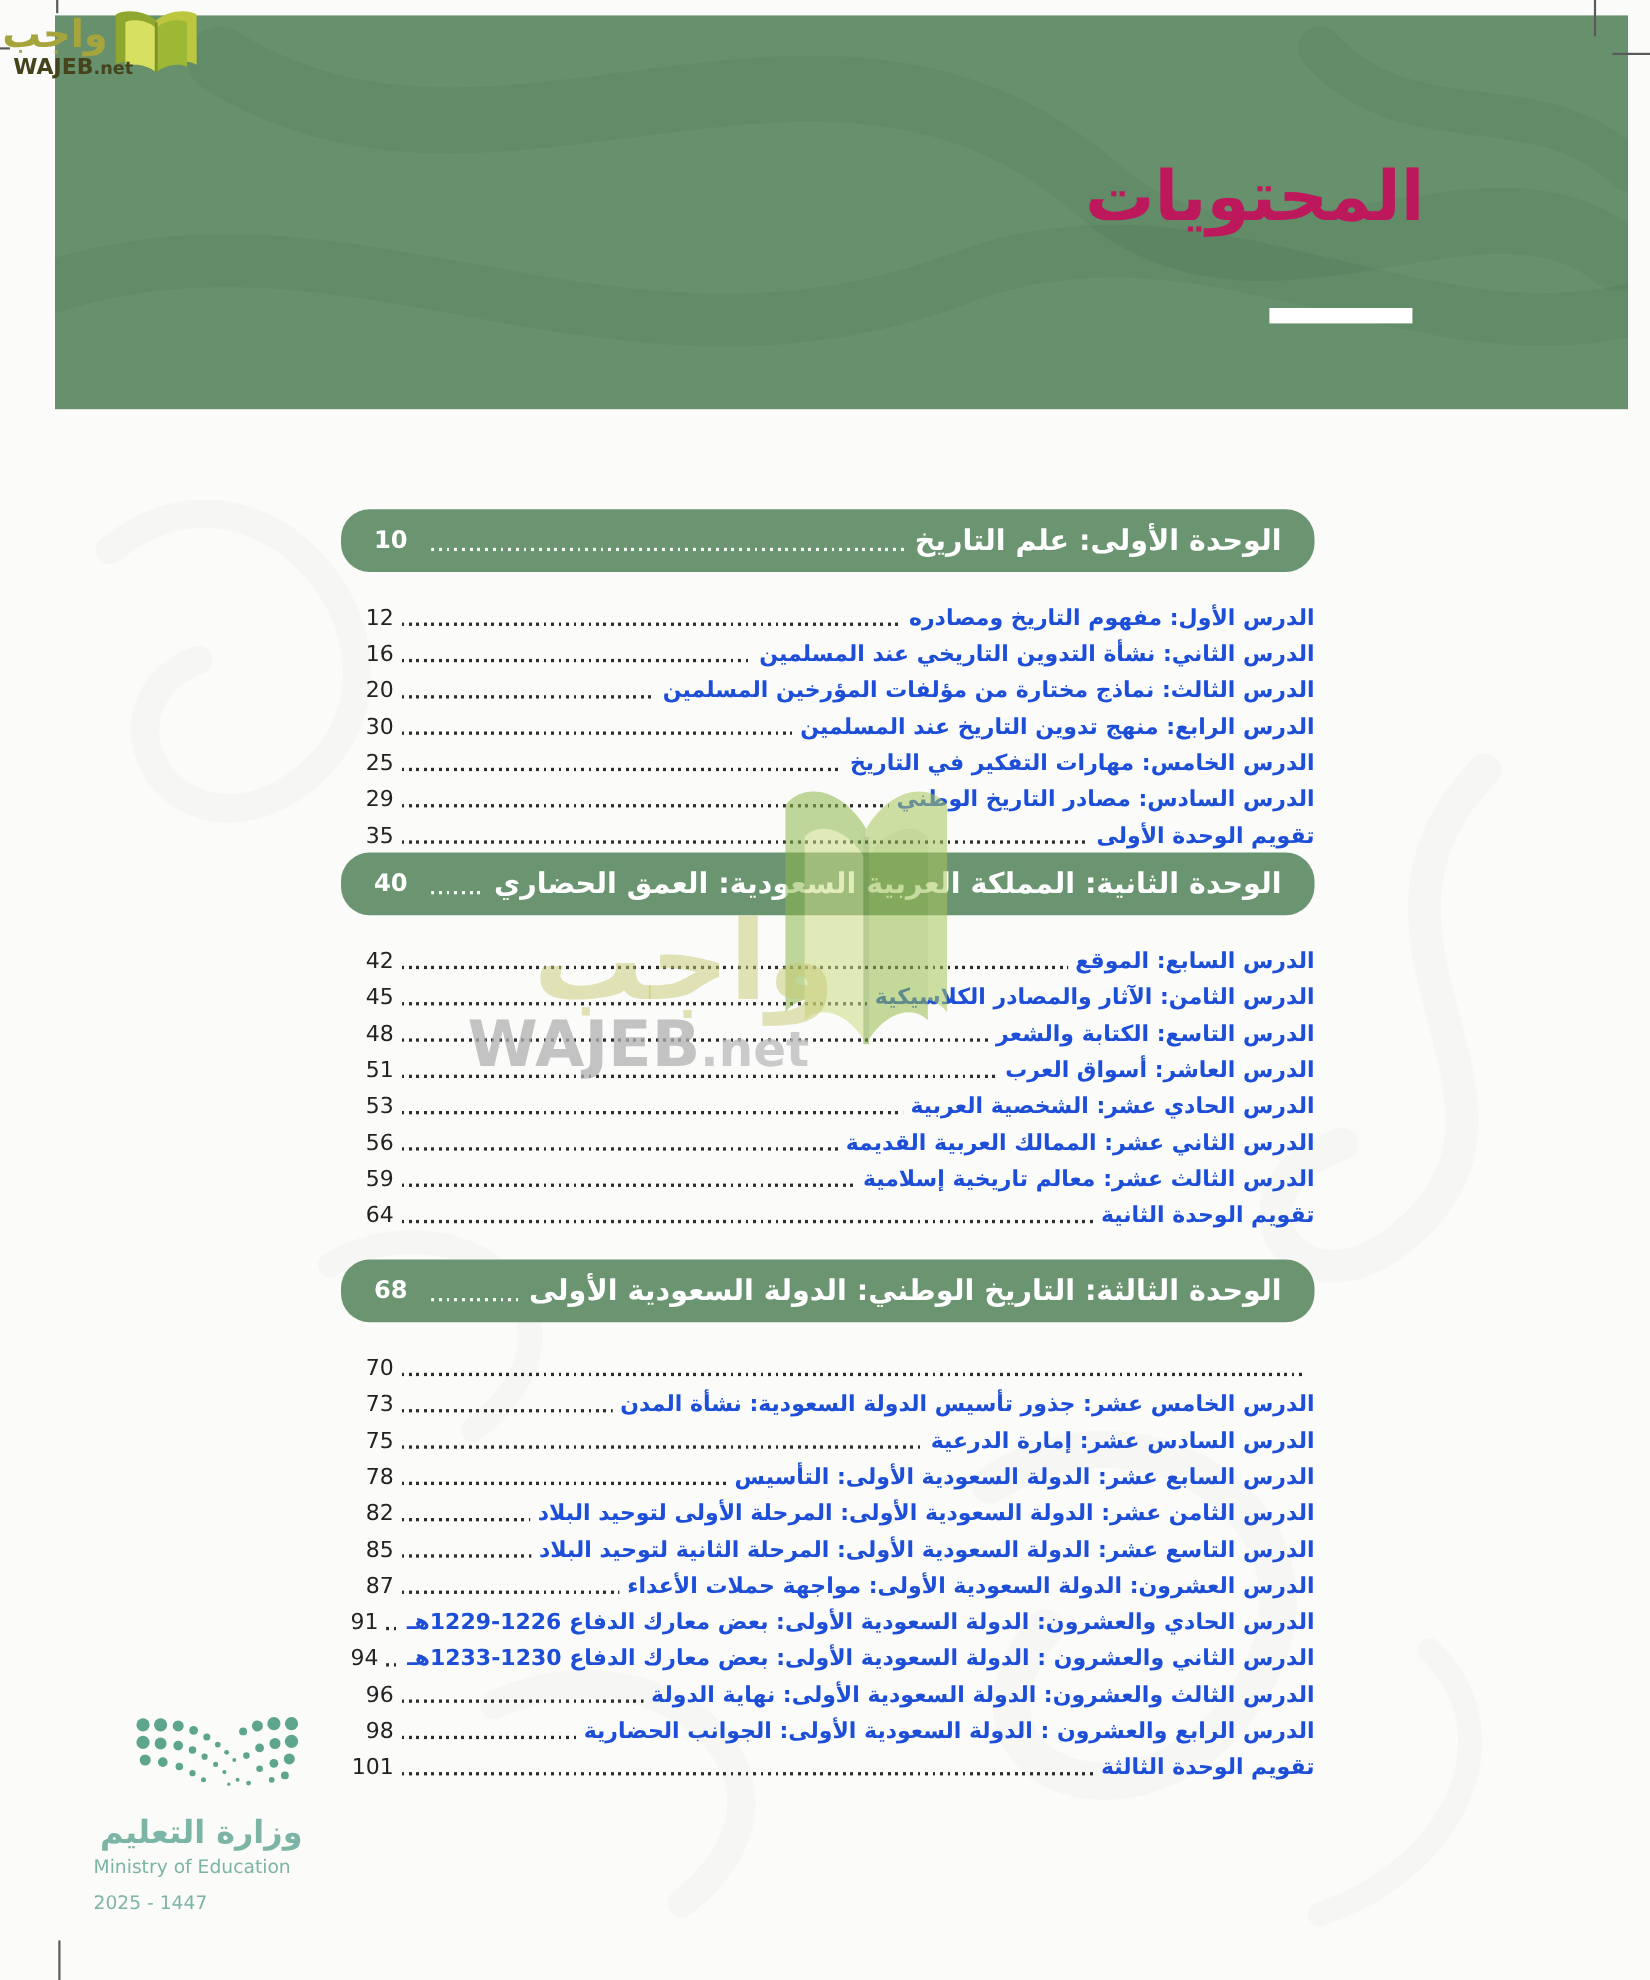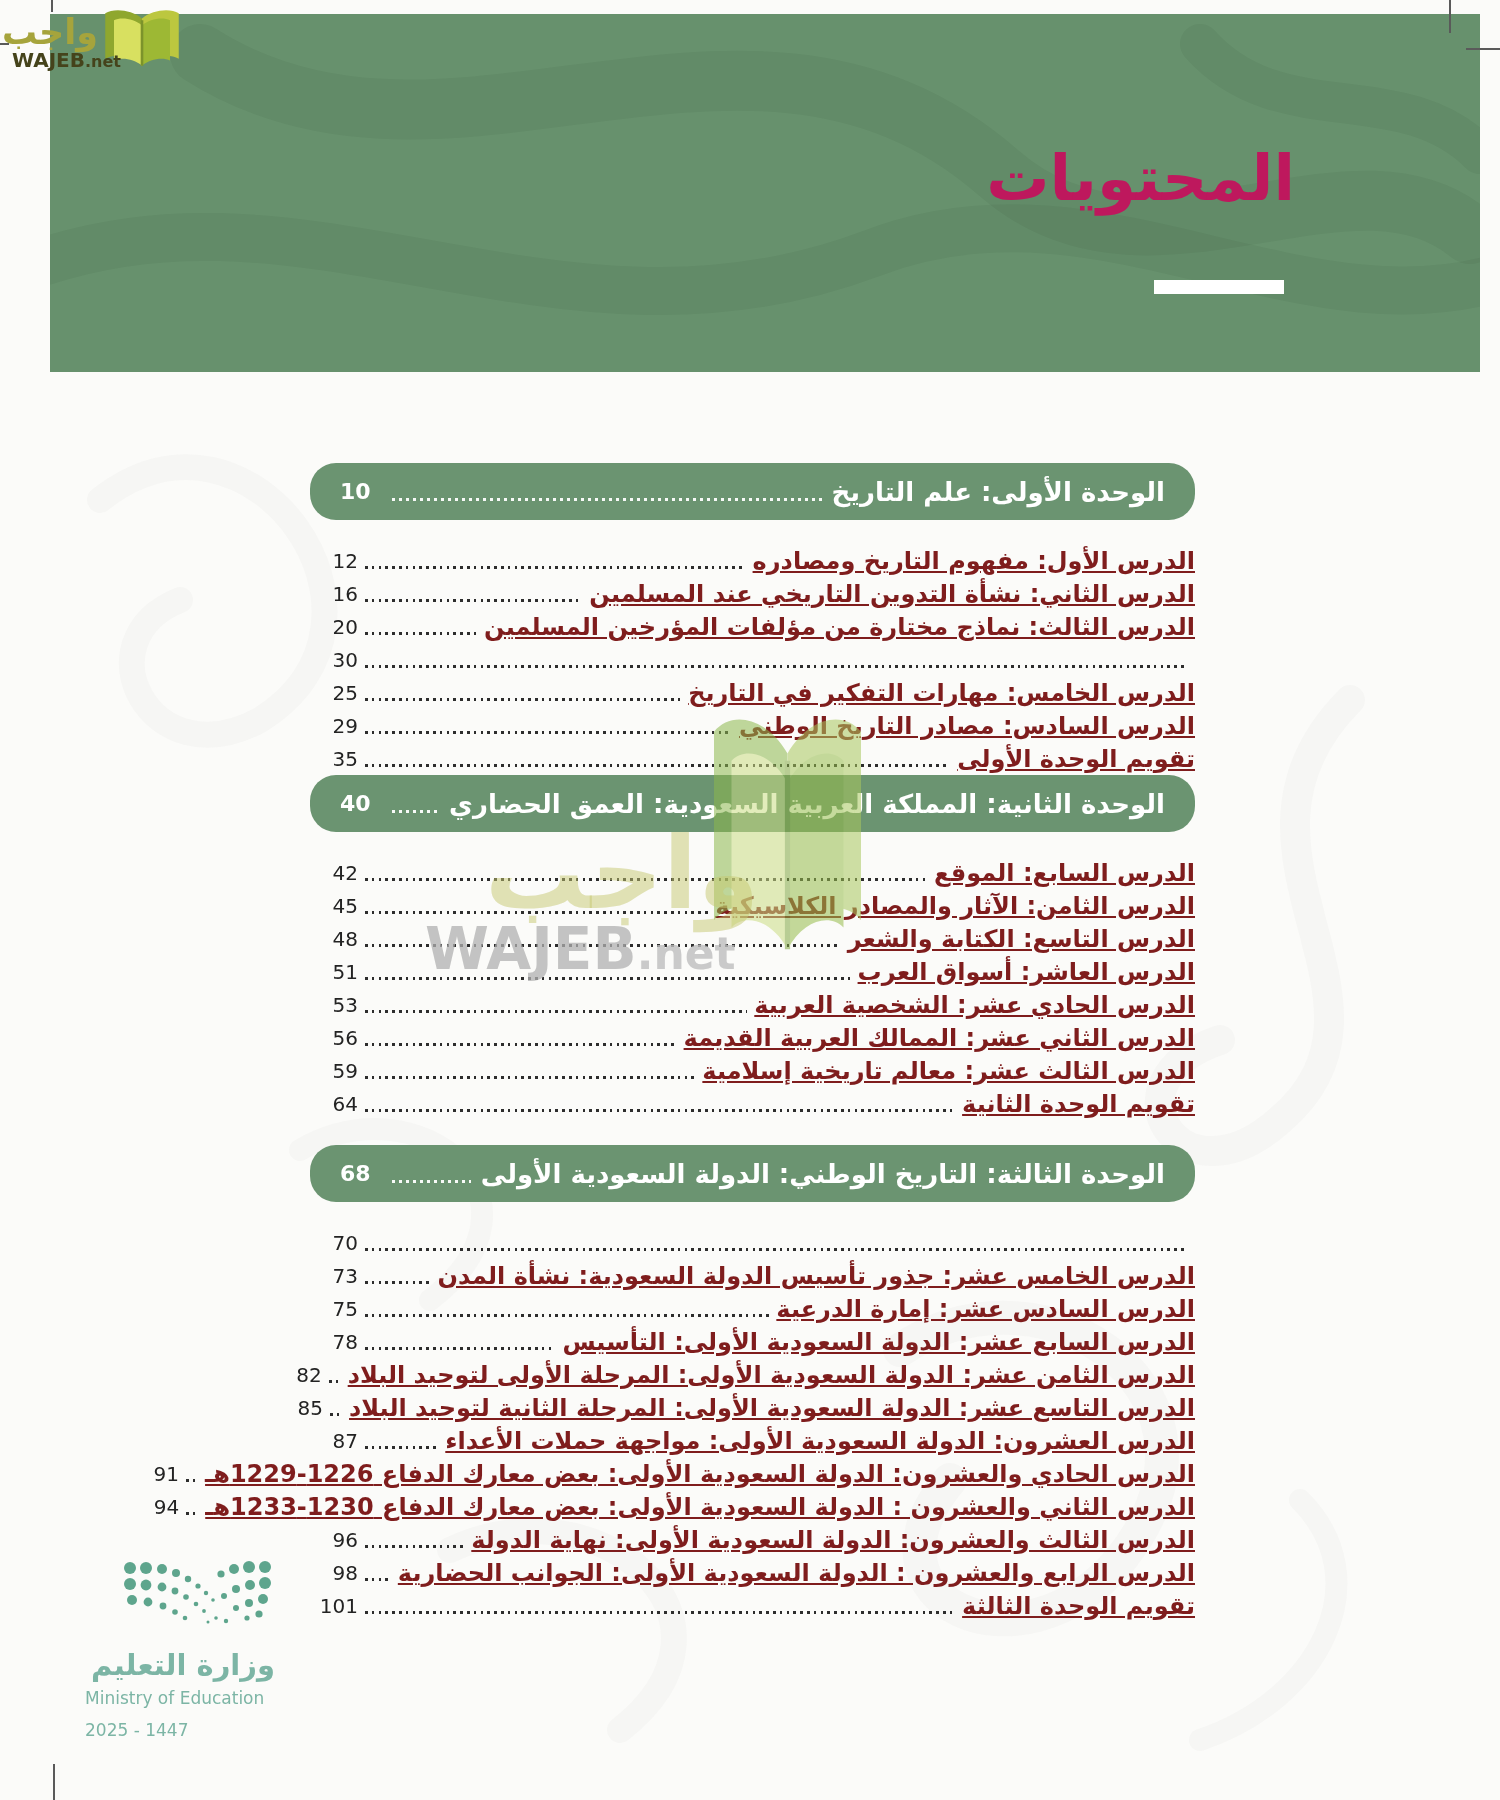--- a/index.html
+++ b/index.html
@@ -47,21 +47,21 @@
     height:57px; background:#6b9471; border-radius:26px;
     padding:0 30px; margin-bottom:24px; color:#ffffff;
   }
   .unit-title{ font-weight:700; font-size:26px; white-space:nowrap; flex-shrink:0;text-align:right; }
   .unit-leader{
     flex:1; min-width:14px; height:3px; margin:0 10px; position:relative; top:8px;
     background-image:repeating-linear-gradient(90deg, rgba(255,255,255,.95) 0 2.6px, transparent 2.6px 7px);
   }
   .unit-page{ width:42px; direction:ltr; text-align:left; font-size:22px; font-weight:700; flex-shrink:0; }
   .lesson-row{ display:flex; align-items:center; direction:rtl; height:33px; }
-  .lesson-title{ font-weight:700; font-size:24px; color:#7f1d1d; white-space:nowrap; flex-shrink:0;text-decoration:underline; }
+  .lesson-title{ font-weight:700; font-size:20px; color:#1d4ed8; white-space:nowrap; flex-shrink:0; }
   .leader{
     flex:1; min-width:12px; height:2.6px; margin:0 7px; position:relative; top:7px;
     background-image:repeating-linear-gradient(90deg, #2d2d2d 0 2.6px, transparent 2.6px 6.8px);
   }
   .lesson-page{ width:48px; direction:ltr; text-align:right; font-size:20px; font-weight:500; color:#232323; flex-shrink:0; }
   .unit-section.third{ margin-top:25px; }
   
   .watermark{
     position:absolute; left:415px; top:705px; width:470px; height:300px;
     z-index:3; pointer-events:none;
@@ -145,20 +145,21 @@
           <span class="lesson-title">الدرس الثاني: نشأة التدوين التاريخي عند المسلمين</span>
           <span class="leader"></span>
           <span class="lesson-page">16</span>
         </div>
         <div class="lesson-row">
           <span class="lesson-title">الدرس الثالث: نماذج مختارة من مؤلفات المؤرخين المسلمين</span>
           <span class="leader"></span>
           <span class="lesson-page">20</span>
         </div>
         <div class="lesson-row">
+          <span class="lesson-title">الدرس الرابع: منهج تدوين التاريخ عند المسلمين</span>
           <span class="leader"></span>
           <span class="lesson-page">30</span>
         </div>
         <div class="lesson-row">
           <span class="lesson-title">الدرس الخامس: مهارات التفكير في التاريخ</span>
           <span class="leader"></span>
           <span class="lesson-page">25</span>
         </div>
         <div class="lesson-row">
           <span class="lesson-title">الدرس السادس: مصادر التاريخ الوطني</span>

